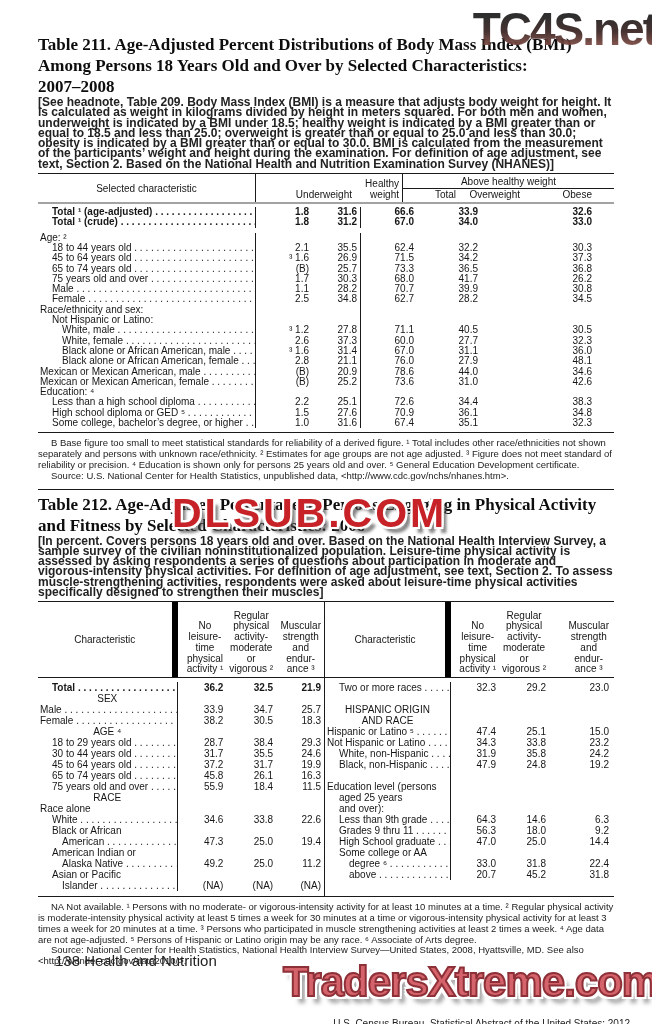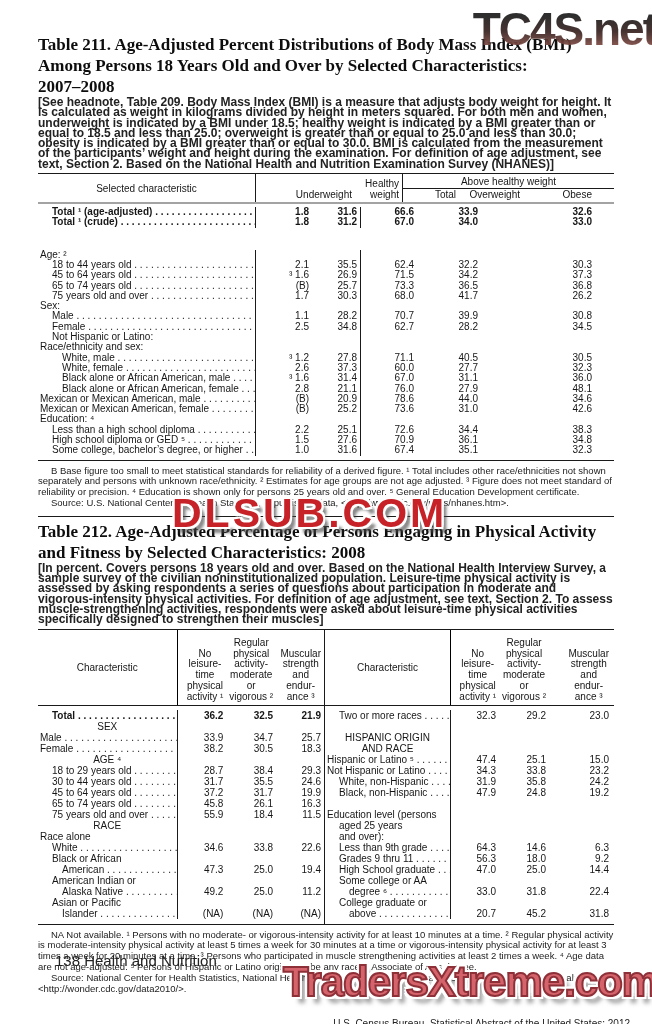--- a/index.html
+++ b/index.html
@@ -21,21 +21,21 @@
   .t212-title { padding-top:4px; }
   .headnote { font-size:12px; line-height:10.3px; margin-top:0; color:#222;font-weight:bold; }
   .footnote { font-size:9.5px; line-height:10.8px; margin-top:5px; text-indent:13px; color:#222; }
   .sourcenote { font-size:9.5px; line-height:10.8px; text-indent:13px; color:#222; }
   .divider { border:0; border-top:1px solid #1a1a1a; margin-top:7px; }
 
   
   .dtable { font-size:10px; border-top:1px solid #1a1a1a; border-bottom:1px solid #1a1a1a; margin-top:4px; }
   .trow { display:flex; line-height:10.3px; min-height:10.3px; }
   .trow.bold { font-weight:bold; }
-  .trow.gap { margin-top:22px; }
+  .trow.gap { margin-top:5px; }
   .c-char { overflow:hidden; white-space:nowrap; padding-left:2px; }
   .c-char.ind1 { padding-left:14px; }
   .c-char.ind2 { padding-left:24px; }
   .c-char.center { text-align:center; padding-left:0; }
   .c-char.dots span::after {
     content:" . . . . . . . . . . . . . . . . . . . . . . . . . . . . . . . . . . . . . . . . . . . . . . . . . . . . . . . . . . . .";
   }
   .val { text-align:right; }
 
   
@@ -56,21 +56,21 @@
   .t211-body .v2 { width:47px; padding-right:3px; border-right:1px solid #1a1a1a; }
   .t211-body .v3 { width:59px; padding-right:6px; }
   .t211-body .v4 { width:64px; padding-right:6px; }
   .t211-body .v5 { flex:1; padding-right:22px; }
 
   
   .t212 { display:flex; }
   .t212 .half-l { width:287px; border-right:1px solid #1a1a1a; }
   .t212 .half-r { flex:1; }
   .t212 .t-head { display:flex; height:76px; border-bottom:1px solid #1a1a1a; }
-  .t212 .h-char { display:flex; align-items:center; justify-content:center; border-right:1px solid #000000; }
+  .t212 .h-char { display:flex; align-items:center; justify-content:center; border-right:6px solid #000000; }
   .t212 .half-l .h-char { width:140px; }
   .t212 .half-r .h-char { width:126px; }
   .t212 .h-col { display:flex; align-items:flex-end; justify-content:flex-end; text-align:center;
                  white-space:pre-line; line-height:10.8px; padding:0 3px 2px 0; }
   .t212 .half-l .hv1 { width:49px; } .t212 .half-l .hv2 { width:50px; } .t212 .half-l .hv3 { width:48px; }
   .t212 .half-r .hv1 { width:48px; } .t212 .half-r .hv2 { width:50px; } .t212 .half-r .hv3 { flex:1; padding-right:5px; }
   .t212 .t-body { padding:4px 0 5px; }
   .t212 .t-body .trow { line-height:11.0px; min-height:11.0px; }
   .t212 .half-l .c-char { width:140px; border-right:1px solid #1a1a1a; }
   .t212 .half-r .c-char { width:126px; border-right:1px solid #1a1a1a; }
@@ -189,53 +189,45 @@
           </div>
           <div class="trow">
             <div class="c-char ind1 dots"><span>75 years old and over</span></div>
             <div class="val v1">1.7</div>
             <div class="val v2">30.3</div>
             <div class="val v3">68.0</div>
             <div class="val v4">41.7</div>
             <div class="val v5">26.2</div>
           </div>
           <div class="trow">
-            <div class="c-char ind0"><span>Sex:</span></div>
-            <div class="val v1"></div>
-            <div class="val v2"></div>
-            <div class="val v3"></div>
-            <div class="val v4"></div>
-            <div class="val v5"></div>
-          </div>
-          <div class="trow">
             <div class="c-char ind1 dots"><span>Male</span></div>
             <div class="val v1">1.1</div>
             <div class="val v2">28.2</div>
             <div class="val v3">70.7</div>
             <div class="val v4">39.9</div>
             <div class="val v5">30.8</div>
           </div>
           <div class="trow">
             <div class="c-char ind1 dots"><span>Female</span></div>
             <div class="val v1">2.5</div>
             <div class="val v2">34.8</div>
             <div class="val v3">62.7</div>
             <div class="val v4">28.2</div>
             <div class="val v5">34.5</div>
           </div>
           <div class="trow">
-            <div class="c-char ind1"><span>Not Hispanic or Latino:</span></div>
+            <div class="c-char ind0"><span>Race/ethnicity and sex:</span></div>
             <div class="val v1"></div>
             <div class="val v2"></div>
             <div class="val v3"></div>
             <div class="val v4"></div>
             <div class="val v5"></div>
           </div>
           <div class="trow">
-            <div class="c-char ind0"><span>Race/ethnicity and sex:</span></div>
+            <div class="c-char ind1"><span>Not Hispanic or Latino:</span></div>
             <div class="val v1"></div>
             <div class="val v2"></div>
             <div class="val v3"></div>
             <div class="val v4"></div>
             <div class="val v5"></div>
           </div>
           <div class="trow">
             <div class="c-char ind2 dots"><span>White, male</span></div>
             <div class="val v1">³ 1.2</div>
             <div class="val v2">27.8</div>
@@ -582,26 +574,20 @@
               <div class="val v2"></div>
               <div class="val v3"></div>
             </div>
             <div class="trow">
               <div class="c-char ind2 dots"><span>degree ⁶</span></div>
               <div class="val v1">33.0</div>
               <div class="val v2">31.8</div>
               <div class="val v3">22.4</div>
             </div>
             <div class="trow">
-              <div class="c-char ind1"><span>College graduate or</span></div>
-              <div class="val v1"></div>
-              <div class="val v2"></div>
-              <div class="val v3"></div>
-            </div>
-            <div class="trow">
               <div class="c-char ind2 dots"><span>above</span></div>
               <div class="val v1">20.7</div>
               <div class="val v2">45.2</div>
               <div class="val v3">31.8</div>
             </div>
           </div>
       </div>
     </div>
 
     <div class="footnote">NA Not available. ¹ Persons with no moderate- or vigorous-intensity activity for at least 10 minutes at a time. ² Regular physical activity is moderate-intensity physical activity at least 5 times a week for 30 minutes at a time or vigorous-intensity physical activity for at least 3 times a week for 20 minutes at a time. ³ Persons who participated in muscle strengthening activities at least 2 times a week. ⁴ Age data are not age-adjusted. ⁵ Persons of Hispanic or Latino origin may be any race. ⁶ Associate of Arts degree.</div>

